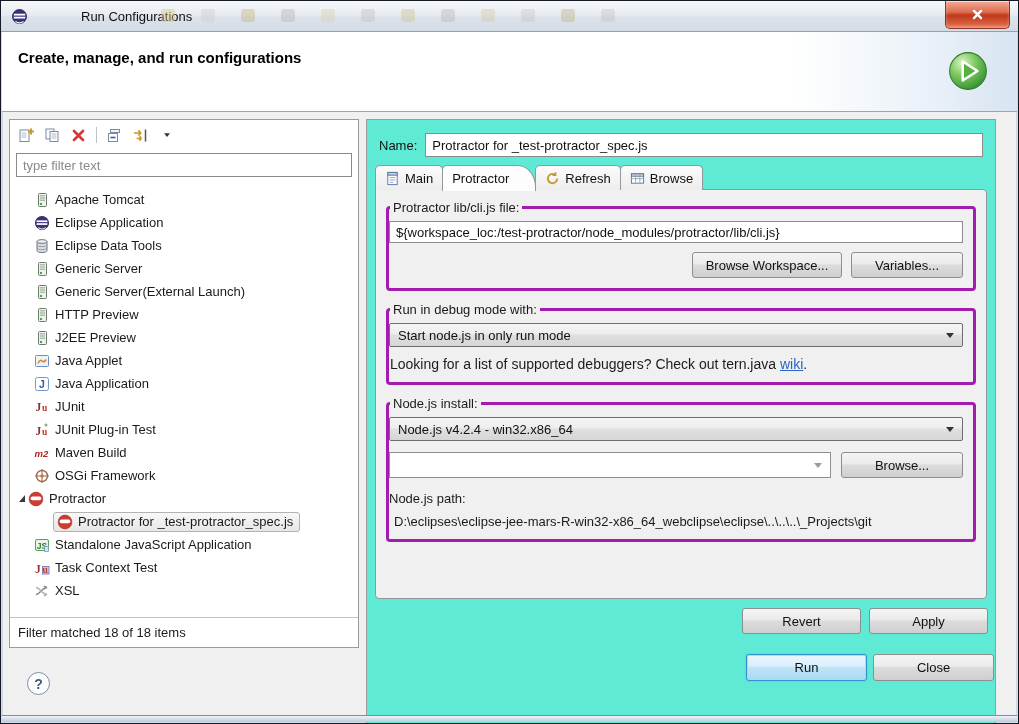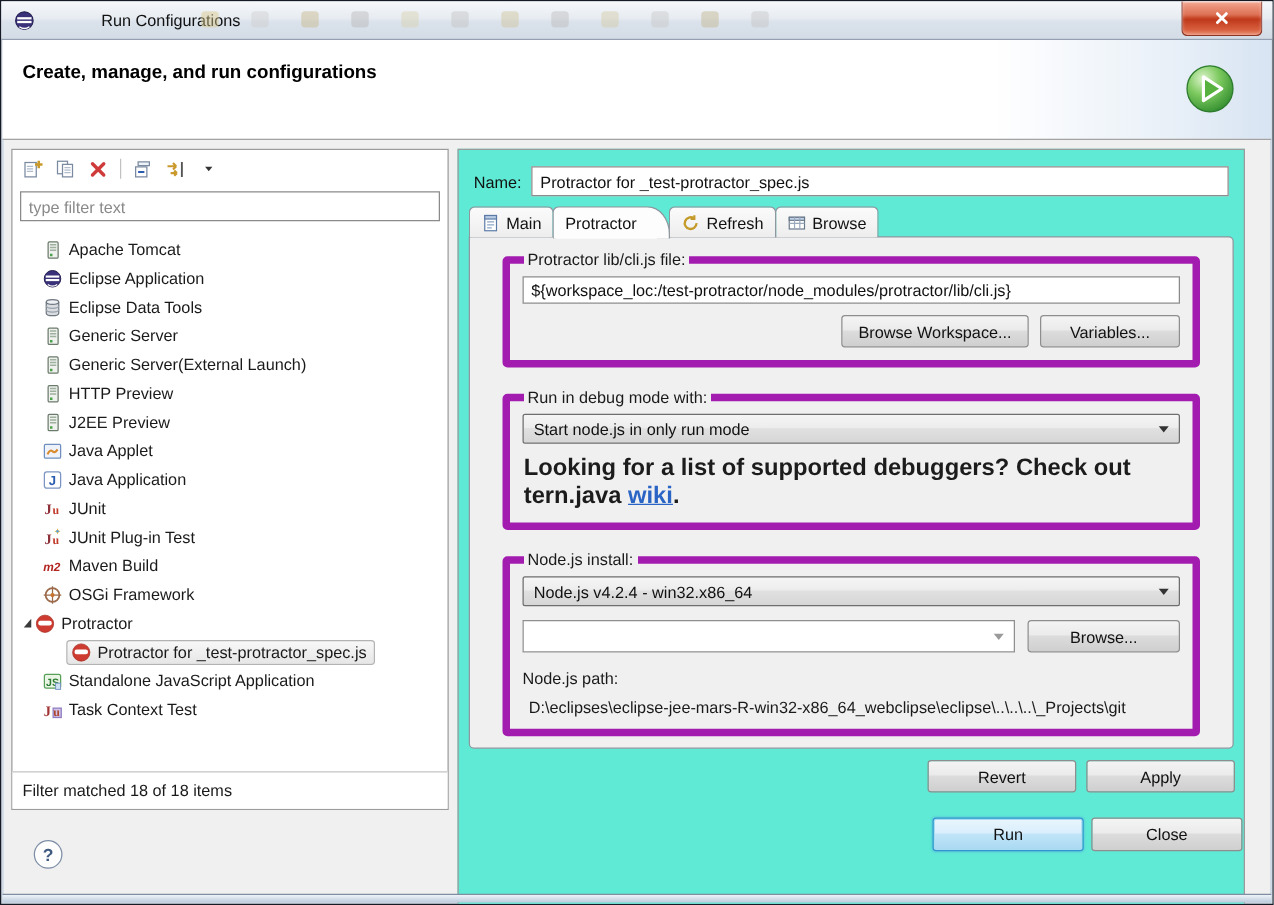--- a/index.html
+++ b/index.html
@@ -30,21 +30,21 @@
        display:inline-flex;align-items:center;justify-content:center;box-sizing:border-box;
        background:linear-gradient(180deg,#f4f4f4 0%,#ebebeb 45%,#dcdcdc 50%,#cfcfcf 100%);cursor:default;}
   .btn.default{border:1px solid #3094cf;box-shadow:0 0 0 1px #a9dbf2 inset,0 0 2px #5fb8e2;
        background:linear-gradient(180deg,#eaf6fd 0%,#d9eefc 45%,#c0e4f8 50%,#a9d9f2 100%);}
   .tfield{background:#fff;border:1px solid #8b8b8b;font-size:13px;color:#111;box-sizing:border-box;padding:0 6px;}
   .combo{position:relative;height:24px;border:1px solid #6e6e6e;border-radius:2px;display:flex;align-items:center;
          padding:0 24px 0 8px;font-size:13px;color:#111;box-sizing:border-box;
          background:linear-gradient(180deg,#f5f5f5 0%,#ededed 45%,#e0e0e0 50%,#d6d6d6 100%);}
   .combo .caret{position:absolute;right:8px;top:9px;width:0;height:0;border-left:4px solid transparent;
                 border-right:4px solid transparent;border-top:5px solid #333;}
-  fieldset{border:6px solid #a21caf;border-radius:4px;margin:16px;padding:2px 10px 10px 10px;}
+  fieldset{border:3px solid #a21caf;border-radius:4px;margin:0;padding:2px 10px 10px 0;}
   legend{font-size:13px;color:#1a1a1a;padding:0 3px;margin-left:1px;}
   
   .left-panel{position:absolute;left:8px;top:118px;width:350px;height:529px;background:#fff;
               border:1px solid #9b9b9b;box-sizing:border-box;}
   .lp-toolbar{height:30px;display:flex;align-items:center;padding-left:7px;gap:7px;}
   .tool-btn{width:19px;height:19px;display:flex;align-items:center;justify-content:center;cursor:default;}
   .tool-sep{width:1px;height:16px;background:#c2c2c2;margin:0 1px;}
   .lp-filter{position:absolute;left:6px;right:6px;top:33px;height:24px;width:auto;}
   .lp-filter::placeholder{color:#8a8a8a;}
   .tree{position:absolute;left:1px;right:1px;top:65px;bottom:30px;overflow:hidden;padding-top:3px;}
@@ -68,21 +68,21 @@
        border:1px solid #8f979f;border-bottom:none;border-radius:5px 5px 0 0;margin-right:-1px;cursor:default;
        background:linear-gradient(180deg,#fbfbfb,#ededed);}
   .tab .icon{width:15px;height:15px;}
   .tab.selected{background:#fdfdfd;height:25px;padding-right:26px;border-top-right-radius:18px 22px;
                 margin-bottom:-1px;z-index:4;}
   .tab-content{position:absolute;left:8px;right:8px;top:69px;height:410px;border:1px solid #8f979f;
                border-radius:0 4px 4px 4px;background:#f0f0f0;box-sizing:border-box;padding:8px 10px 0 10px;z-index:2;}
   .grp-input{width:100%;height:22px;margin-top:4px;}
   .grp-btnrow{display:flex;justify-content:flex-end;gap:9px;margin-top:9px;}
   .grp-btnrow .btn{padding:0 12px;min-width:112px;}
-  .hint{font-size:19px;color:#1c1c1c;margin-top:9px;padding-left:1px;font-weight:bold;}
+  .hint{font-size:14px;color:#1c1c1c;margin-top:9px;padding-left:1px;}
   .hint a{color:#2a64c5;text-decoration:underline;cursor:pointer;}
   .group{margin-top:11px;}
   .node-row{display:flex;gap:10px;margin-top:11px;align-items:center;}
   .editable-combo{flex:1;height:26px;border:1px solid #8f8f8f;background:#fff;position:relative;box-sizing:border-box;}
   .editable-combo .caret{position:absolute;right:8px;top:10px;width:0;height:0;border-left:4px solid transparent;
                 border-right:4px solid transparent;border-top:5px solid #9a9a9a;}
   .path-label{font-size:13px;color:#1a1a1a;margin-top:13px;}
   .path-value{font-size:13px;color:#1a1a1a;margin-top:8px;padding-left:5px;white-space:nowrap;}
   .apply-row{position:absolute;right:7px;top:488px;display:flex;gap:8px;}
   .apply-row .btn{width:119px;}
@@ -412,20 +412,31 @@
             <span class="icon" style="width: 16px; height: 16px;">
               <svg viewBox="0 0 16 16">
                 <rect x="8.5" y="6.5" width="6.5" height="7.5" fill="#cfc3ea" stroke="#8f7cc0"></rect>
                 <text x="1" y="12.5" font-size="11.5" font-weight="bold" fill="#a23333" font-family="Liberation Serif,serif">J</text>
                 <text x="8.5" y="13" font-size="9.5" font-weight="bold" fill="#b0452e" font-family="Liberation Serif,serif">u</text>
               </svg>
             </span>
             <span class="lbl">Task Context Test</span>
           </span>
         </div>
+        <div class="tree-row">
+          <span style="display: flex; align-items: center;">
+            <span class="icon" style="width: 16px; height: 16px;">
+              <svg viewBox="0 0 16 16">
+                <path d="M2 11.5 C6 11.5 8 4.5 13 4.5 M13 4.5 l-3.2-1.3 M13 4.5 l-3.2 1.3" fill="none" stroke="#8a8a8a" stroke-width="1.4"></path>
+                <path d="M2 4.5 C6 4.5 8 11.5 13 11.5 M13 11.5 l-3.2-1.3 M13 11.5 l-3.2 1.3" fill="none" stroke="#b2b2b2" stroke-width="1.4"></path>
+              </svg>
+            </span>
+            <span class="lbl">XSL</span>
+          </span>
+        </div>
       </div>
     <div class="lp-status">Filter matched 18 of 18 items</div>
   </div>
 
   <div class="right-panel">
     <div class="name-row">
       <label>Name:</label>
       <input class="tfield" value="Protractor for _test-protractor_spec.js" style="">
     </div>
     <div class="tabs" id="tabs">

